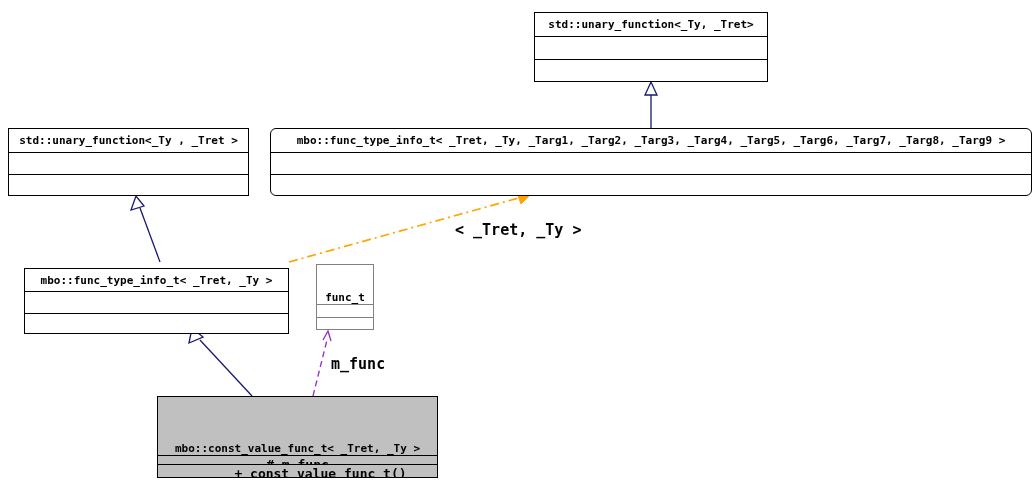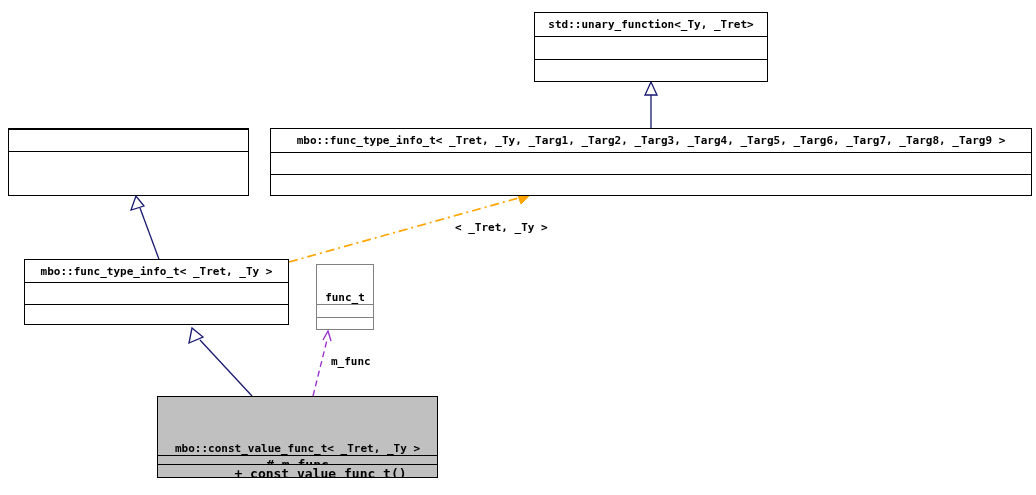--- a/index.html
+++ b/index.html
@@ -64,21 +64,21 @@
     text-align: center;
     font-weight: bold;
   }
   .uml-ops .row {
     text-align: center;
     font-weight: bold;
     padding-left: 46px;
   }
   .edge-label {
     position: absolute;
-    font-size: 11px;
+    font-size: 15px;
     font-weight: bold;
     color: #000000;
     white-space: nowrap;
     font-family: "DejaVu Sans Mono", "Liberation Mono", monospace;
   }
   svg.edges {
     position: absolute;
     left: 0;
     top: 0;
     width: 1036px;
@@ -121,33 +121,34 @@
 
   <div id="boxes">
       <div class="uml-box" style="left: 534px; top: 12px; width: 234px; height: 70px;">
         <div class="uml-title" style="height: 24px;">std::unary_function&lt;_Ty, _Tret&gt;</div>
         <div class="uml-sep"></div>
         <div class="uml-attrs" style="height: 22px;"></div>
         <div class="uml-sep"></div>
         <div class="uml-ops" style="height: 22px;"></div>
       </div>
       <div class="uml-box" style="left: 8px; top: 128px; width: 241px; height: 68px;">
+        <div class="uml-title" style="height: 24px;">std::unary_function&lt;_Ty , _Tret &gt;</div>
         <div class="uml-sep"></div>
         <div class="uml-attrs" style="height: 21px;"></div>
         <div class="uml-sep"></div>
         <div class="uml-ops" style="height: 21px;"></div>
       </div>
-      <div class="uml-box" style="left: 270px; top: 128px; width: 762px; height: 68px;">
+      <div class="uml-box" style="left: 270px; top: 128px; width: 762px; height: 68px; border-radius: 6px;">
         <div class="uml-title" style="height: 24px;">mbo::func_type_info_t&lt; _Tret, _Ty, _Targ1, _Targ2, _Targ3, _Targ4, _Targ5, _Targ6, _Targ7, _Targ8, _Targ9 &gt;</div>
         <div class="uml-sep"></div>
         <div class="uml-attrs" style="height: 21px;"></div>
         <div class="uml-sep"></div>
         <div class="uml-ops" style="height: 21px;"></div>
       </div>
-      <div class="uml-box" style="left: 24px; top: 259px; width: 265px; height: 66px;">
+      <div class="uml-box" style="left: 24px; top: 268px; width: 265px; height: 66px;">
         <div class="uml-title" style="height: 23px;">mbo::func_type_info_t&lt; _Tret, _Ty &gt;</div>
         <div class="uml-sep"></div>
         <div class="uml-attrs" style="height: 21px;"></div>
         <div class="uml-sep"></div>
         <div class="uml-ops" style="height: 20px;"></div>
       </div>
       <div class="uml-box grayline" style="left: 316px; top: 264px; width: 58px; height: 66px;">
         <div class="uml-title" style="height: 23px; margin-top: 26px;">func_t</div>
         <div class="uml-sep gray"></div>
         <div class="uml-attrs" style="height: 21px;"></div>

